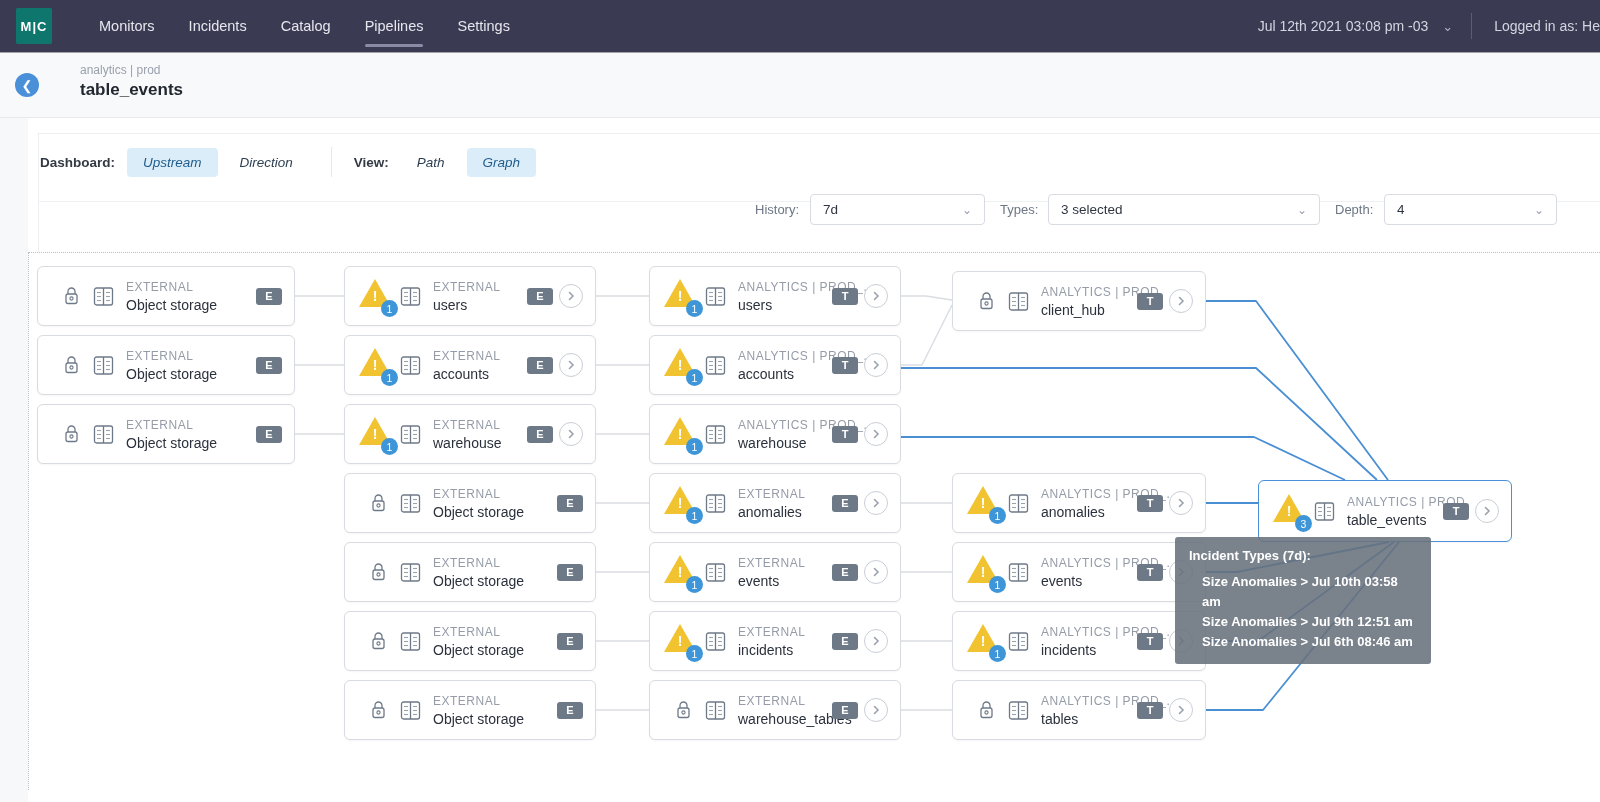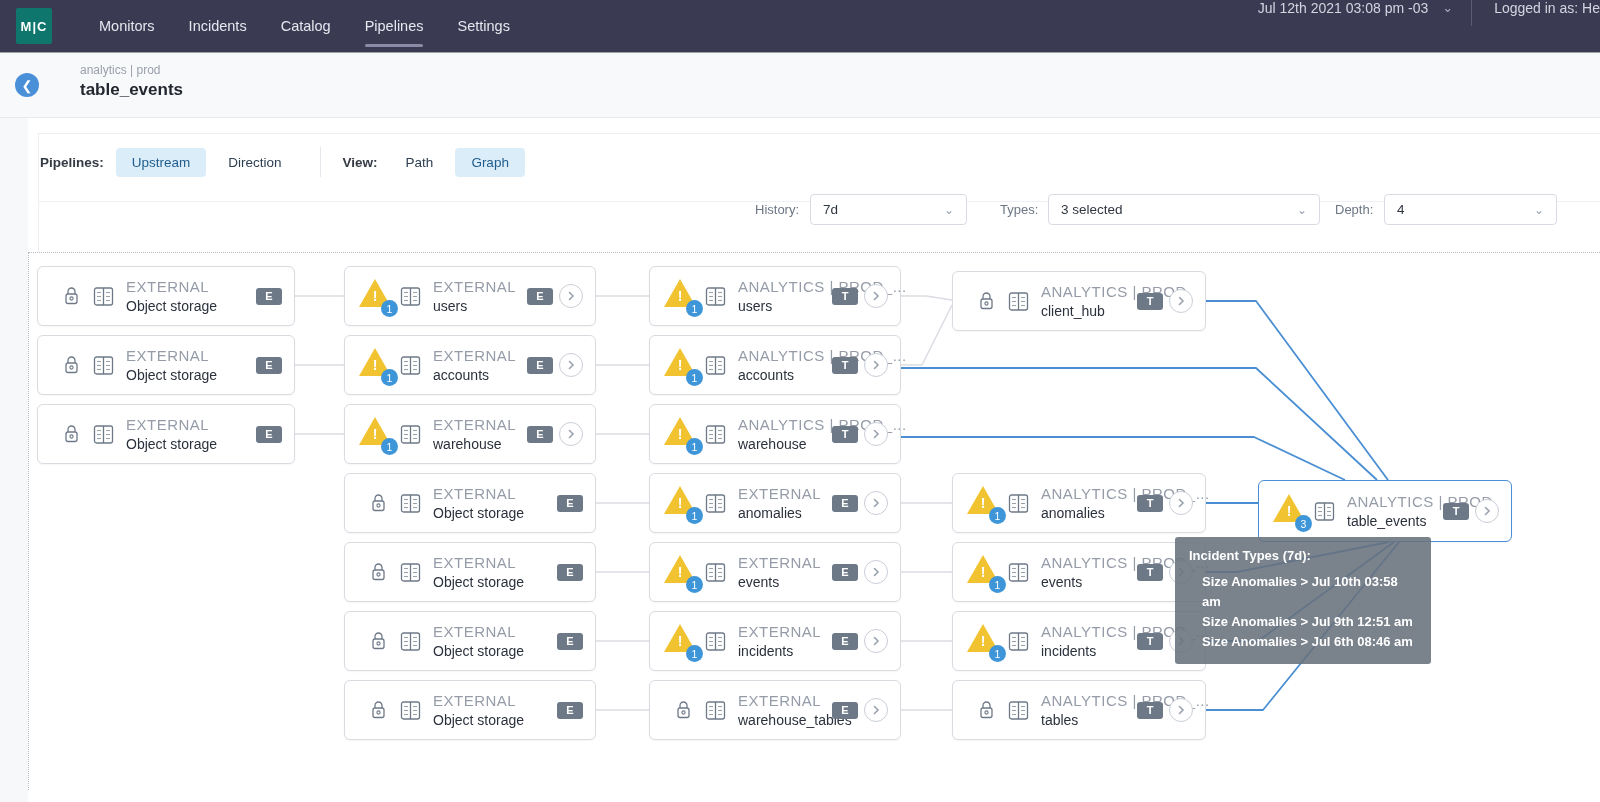--- a/index.html
+++ b/index.html
@@ -11,21 +11,21 @@
     background:#3b3a53; display:flex; align-items:center;
     box-shadow:0 1px 0 rgba(0,0,0,.35); z-index:40; }
   .logo { width:36px; height:36px; background:#0f766e; margin-left:16px;
     border-radius:2px; color:#fff; font-size:13px; font-weight:bold;
     display:flex; align-items:center; justify-content:center; letter-spacing:1px; }
   .navitems { display:flex; margin-left:30px; height:100%; align-items:center; }
   .navitem { color:#e6e7ee; font-size:14.5px; padding:0 17px; height:100%;
     display:flex; align-items:center; position:relative; cursor:pointer; }
   .navitem.active::after { content:""; position:absolute; left:17px; right:17px;
     bottom:5px; height:3px; background:#8d8aa8; border-radius:2px; }
-  .nav-right { margin-left:auto; display:flex; height:100%; }
+  .nav-right { margin-left:auto; display:flex; align-items:center; height:100%; }
   .nav-date { color:#d3d5e0; font-size:14px; }
   .nav-caret { color:#aeb1c2; font-size:13px; margin:0 18px 0 14px; }
   .nav-divider { width:1px; height:26px; background:#5d5b76; }
   .nav-login { color:#d3d5e0; font-size:14px; margin-left:22px; white-space:nowrap; }
 
   
   .header { position:absolute; left:0; top:52px; width:1600px; height:66px;
     background:#f8f9fb; border-bottom:1px solid #e7e9ee; z-index:30; }
   .backbtn { position:absolute; left:15px; top:21px; width:24px; height:24px;
     border-radius:50%; background:#4a90d9; color:#fff; display:flex;
@@ -41,21 +41,21 @@
   .panel-left { position:absolute; left:38px; top:133px; width:0; height:119px;
     border-left:1px solid #eceef1; }
   .toolbar-divider { position:absolute; left:38px; top:201px; width:1562px;
     height:0; border-top:1px solid #eef0f3; }
 
   
   .toolbar { position:absolute; left:40px; top:146px; height:32px; display:flex;
     align-items:center; z-index:20; }
   .tlabel { font-size:13.5px; color:#343a44; font-weight:bold; margin-right:12px; }
   .chip { font-size:13.5px; color:#2c3e50; padding:7px 16px; border-radius:4px;
-    margin-right:6px; cursor:pointer; }
+    margin-right:6px; cursor:pointer;font-style:italic; }
   .chip.sel { background:#dcedfa; color:#1f5c8b; }
   .vsep { width:1px; height:30px; background:#e4e7eb; margin:0 22px 0 16px; }
 
   
   .filters { position:absolute; left:0; top:194px; width:1600px; height:32px; z-index:20; }
   .flabel { position:absolute; top:8px; font-size:13px; color:#6d7684; }
   .fbox { position:absolute; top:0; height:31px; border:1px solid #d8dce2;
     border-radius:4px; background:#fff; display:flex; align-items:center;
     padding:0 12px; font-size:13.5px; color:#2f3540; cursor:pointer; }
   .fbox .dd { margin-left:auto; color:#9aa2ae; font-size:12px; }
@@ -78,21 +78,21 @@
   .tri { position:absolute; left:1px; top:2px; width:0; height:0;
     border-left:16px solid transparent; border-right:16px solid transparent;
     border-bottom:28px solid #f1c331; }
   .tri-bang { position:absolute; left:12px; top:11px; color:#fff; font-size:14px;
     font-weight:bold; width:10px; text-align:center; }
   .cnt { position:absolute; right:0px; bottom:-2px; width:17px; height:17px;
     border-radius:50%; background:#3e96d9; color:#fff; font-size:10.5px;
     display:flex; align-items:center; justify-content:center; }
   .tbl-ic { margin:0 12px 0 2px; flex-shrink:0; }
   .ntext { display:flex; flex-direction:column; min-width:0; }
-  .nschema { font-size:15px; letter-spacing:.5px; color:#959ca8;
+  .nschema { font-size:12px; letter-spacing:.5px; color:#959ca8;
     text-transform:uppercase; white-space:nowrap; }
   .nname { font-size:14px; color:#2b313c; margin-top:3px; white-space:nowrap; }
   .nright { margin-left:auto; display:flex; align-items:center; gap:6px; }
   .tbadge { min-width:26px; height:17px; background:#6e7988; color:#fff;
     border-radius:3px; font-size:11px; font-weight:bold; display:flex;
     align-items:center; justify-content:center; padding:0 6px; }
   .expand { width:24px; height:24px; border-radius:50%; border:1.5px solid #c9ced6;
     background:#fff; display:flex; align-items:center; justify-content:center;
     cursor:pointer; color:#9aa2ae; }
 
@@ -128,32 +128,32 @@
   <div class="crumb">analytics | prod</div>
   <div class="ptitle">table_events</div>
 </div>
 
 <div class="strip"></div>
 <div class="panel-top"></div>
 <div class="panel-left"></div>
 <div class="toolbar-divider"></div>
 
 <div class="toolbar">
-  <span class="tlabel">Pipelines:</span>
+  <span class="tlabel">Dashboard:</span>
   <span class="chip sel">Upstream</span>
   <span class="chip">Direction</span>
   <span class="vsep"></span>
   <span class="tlabel">View:</span>
   <span class="chip">Path</span>
   <span class="chip sel">Graph</span>
 </div>
 
 <div class="filters">
   <span class="flabel" style="left:755px">History:</span>
-  <div class="fbox" style="left:810px; width:157px">
+  <div class="fbox" style="left:810px; width:175px">
     <span>7d</span>
     <span class="dd">⌄</span>
   </div>
   <span class="flabel" style="left:1000px">Types:</span>
   <div class="fbox" style="left:1048px; width:272px">
     <span>3 selected</span>
     <span class="dd">⌄</span>
   </div>
   <span class="flabel" style="left:1335px">Depth:</span>
   <div class="fbox" style="left:1384px; width:173px">

